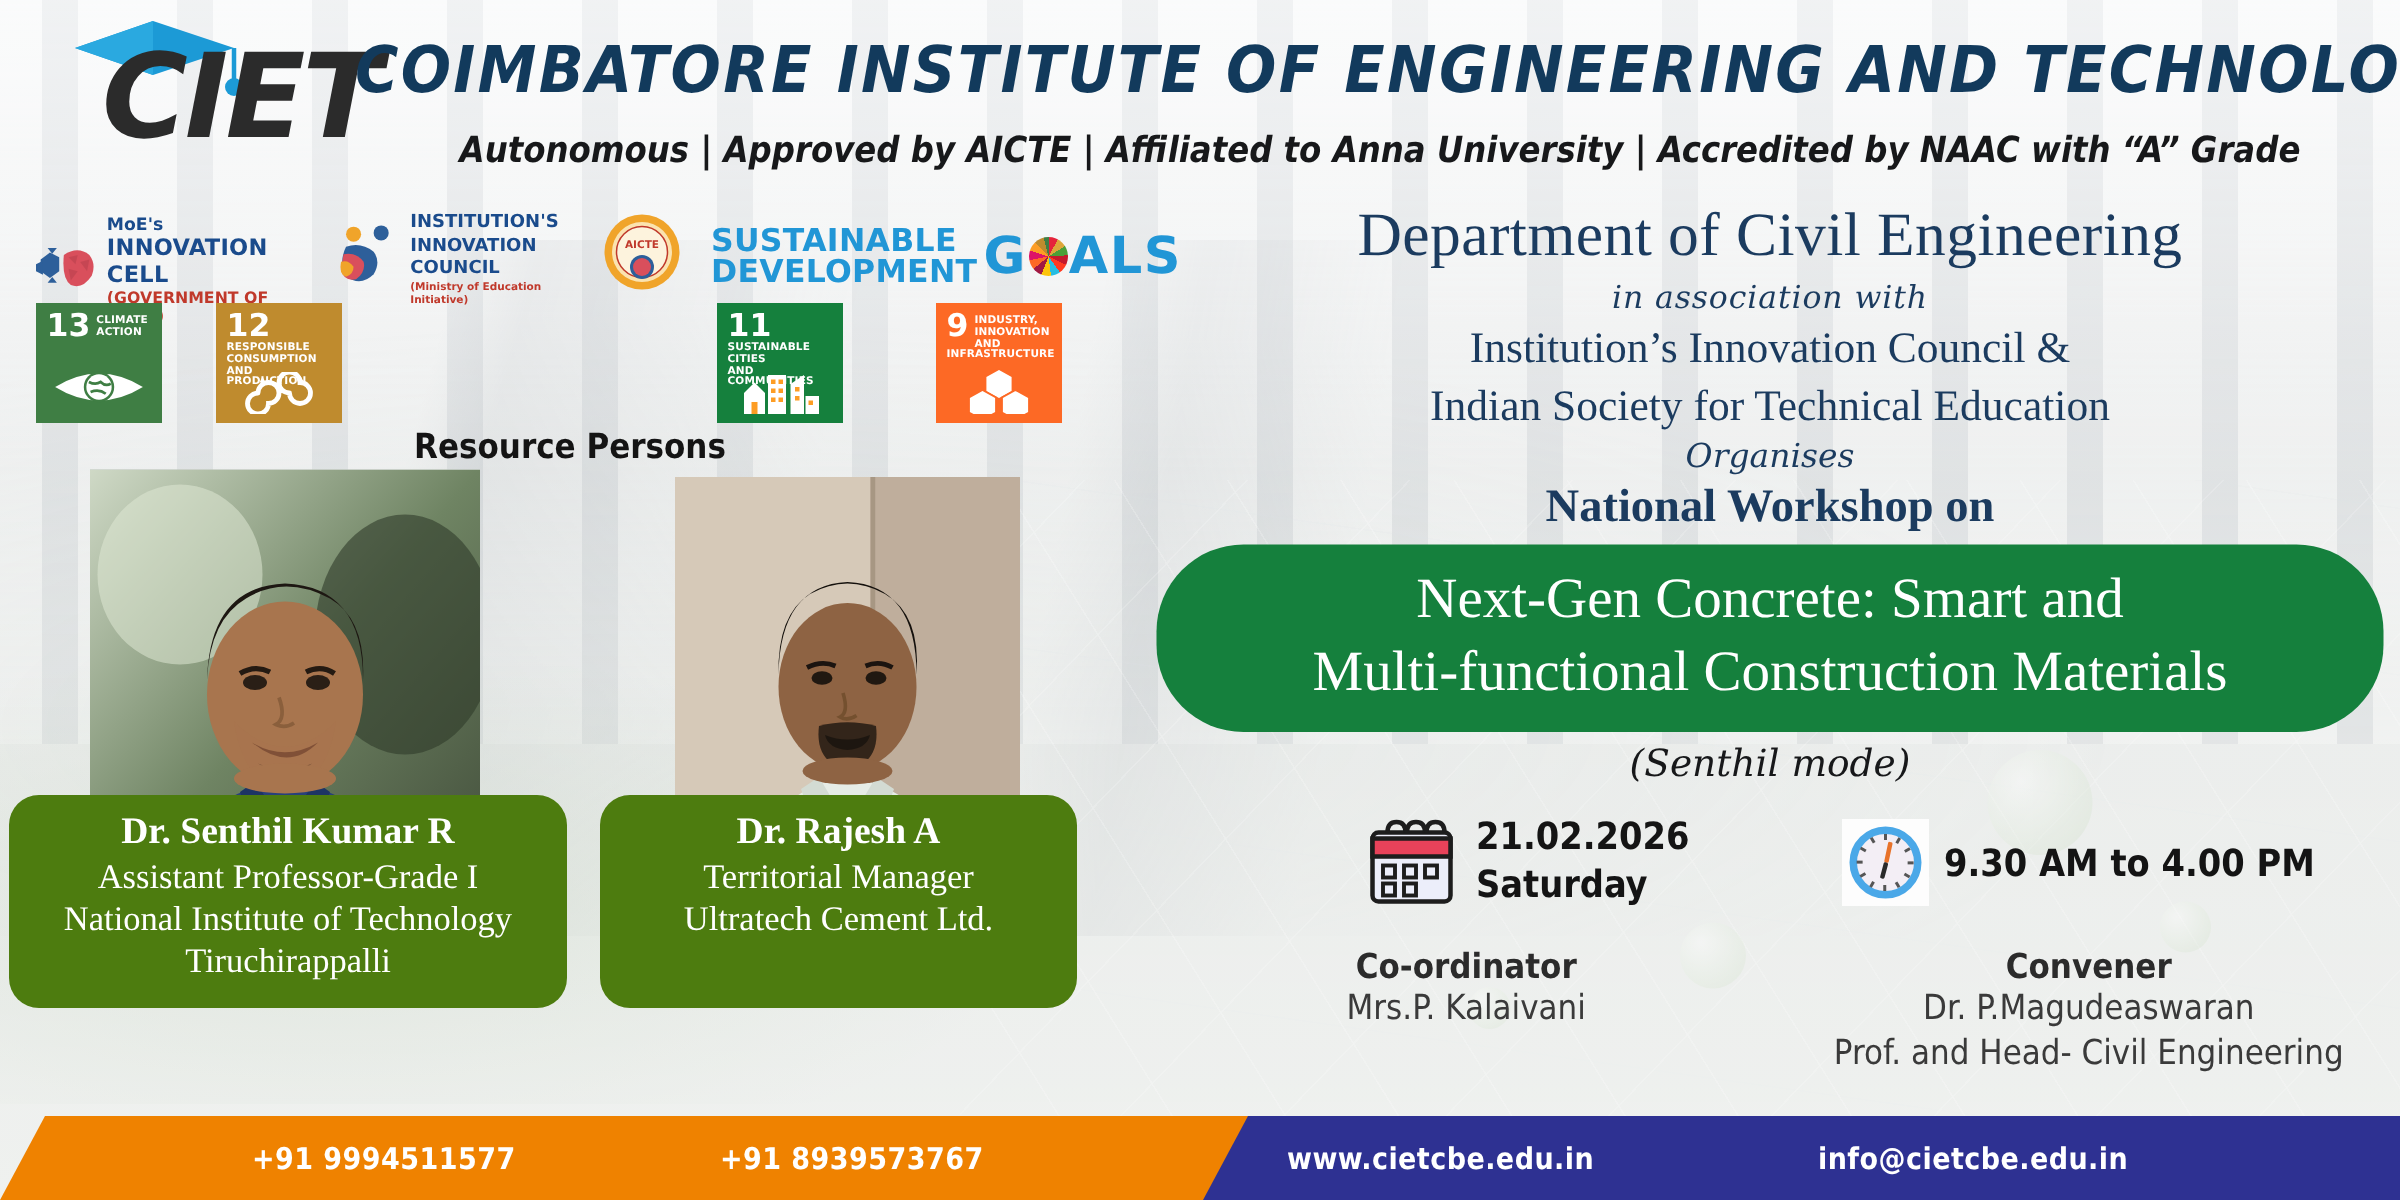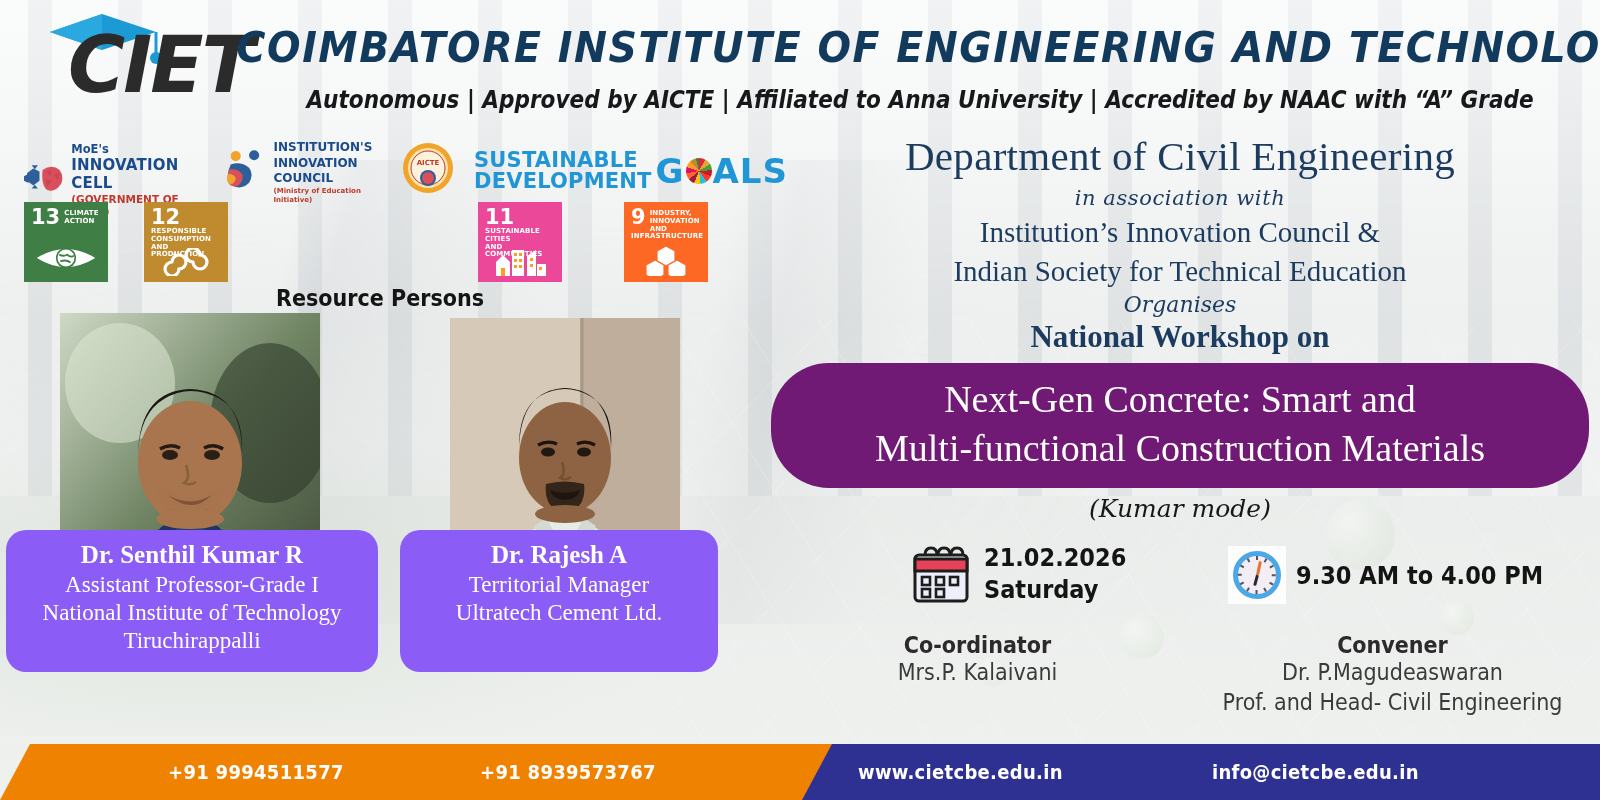--- a/index.html
+++ b/index.html
@@ -116,21 +116,21 @@
     font-family:"DejaVu Sans Condensed","DejaVu Sans", sans-serif;
     font-weight:bold; font-size:23px; color:#141414;
   }
   .photo { position:absolute; z-index:5; overflow:hidden; background:#cfd4d0; }
   .ph1 { left:60px; top:313px; width:260px; height:300px; }
   .ph2 { left:450px; top:318px; width:230px; height:295px; }
 
   .portrait { position:absolute; inset:0; }
 
   .name-card {
-    position:absolute; z-index:7; background:#8b5cf6; border-radius:20px;
+    position:absolute; z-index:7; background:#4d7c0f; border-radius:20px;
     color:#fff; text-align:center; padding:10px 8px 12px;
     font-family:"Liberation Serif", serif;
   }
   .nc1 { left:6px; top:530px; width:372px; height:142px; }
   .nc2 { left:400px; top:530px; width:318px; height:142px; }
   .nc .nm { font-weight:bold; font-size:25px; line-height:1.22; }
   .nc .ln { font-size:23px; line-height:1.22; }
 
   
   .right { position:absolute; left:770px; top:132px; width:820px; z-index:6; text-align:center; }
@@ -144,21 +144,21 @@
   .org1, .org2 {
     font-family:"Liberation Serif", serif; font-size:29px; color:#1b3b5f; margin-top:6px;
   }
   .organises {
     font-family:"DejaVu Serif", serif; font-style:italic; font-size:22px; color:#1b3b5f; margin-top:4px;
   }
   .natwork {
     font-family:"Liberation Serif", serif; font-weight:bold; font-size:31px; color:#1b3b5f; margin-top:2px;
   }
   .banner {
-    margin:8px auto 0; width:818px; background:#701a75; border-radius:58px;
+    margin:8px auto 0; width:818px; background:#15803d; border-radius:58px;
     padding:12px 24px 16px; color:#fff;
     font-family:"Liberation Serif", serif; font-size:38px; line-height:1.28;
   }
   .hybrid {
     font-family:"DejaVu Serif", serif; font-style:italic; font-size:25px; color:#17181a; margin-top:6px;
   }
 
   .dtrow { position:absolute; left:750px; top:540px; width:830px; height:80px; z-index:6; }
   .dt-date { position:absolute; left:160px; top:2px; display:flex; align-items:center; gap:12px; }
   .cal-ico { width:62px; height:62px; position:relative; }
@@ -316,21 +316,21 @@
       <div>RESPONSIBLE</div>
       <div>CONSUMPTION</div>
       <div>AND PRODUCTION</div>
     </div>
     <svg class="sdg-ico" height="28" viewBox="0 0 60 28">
       <path d="M16 14 a7 7 0 1 1 7 7 a7 7 0 1 1 -7 -7 M37 14 a7 7 0 1 0 7 -7 a7 7 0 1 0 -7 7" stroke="#fff" stroke-width="3.2" fill="none" stroke-linecap="round"></path>
       <path d="M21 7 l-4 0 l2 -4" fill="#fff"></path>
     </svg>
   </div>
 
-  <div class="sdg-box" style="left:454px;top:62px;background:#ec4899;">
+  <div class="sdg-box" style="left:454px;top:62px;background:#15803d;">
     <span class="num">11</span>
     <div class="lbl">
       <div>SUSTAINABLE CITIES</div>
       <div>AND COMMUNITIES</div>
     </div>
     <svg class="sdg-ico" height="34" viewBox="0 0 60 34">
       <g fill="#fff">
         <path d="M6 20 l7 -7 l7 7 v14 h-14 z"></path>
         <rect x="22" y="8" width="12" height="26"></rect>
         <path d="M37 14 l9 -6 v26 h-9 z"></path>
@@ -434,21 +434,21 @@
   <div class="dept">Department of  Civil Engineering</div>
   <div class="assoc">in association with</div>
   <div class="org1">Institution’s Innovation Council  &amp;</div>
   <div class="org2">Indian Society for Technical Education</div>
   <div class="organises">Organises</div>
   <div class="natwork">National Workshop on</div>
   <div class="banner">
     <div>Next-Gen Concrete: Smart and</div>
     <div>Multi-functional Construction Materials</div>
   </div>
-  <div class="hybrid">(Kumar mode)</div>
+  <div class="hybrid">(Senthil mode)</div>
 </div>
 
 <div class="dtrow">
   <div class="dt-date">
     <svg class="cal-ico" viewBox="0 0 62 62">
       <rect x="5" y="12" width="52" height="46" rx="4" fill="#eceefa" stroke="#1d1d1d" stroke-width="3"></rect>
       <path d="M5 16 h52 v12 h-52 z" fill="#e8425a" stroke="#1d1d1d" stroke-width="3"></path>
       <g stroke="#1d1d1d" stroke-width="3" fill="none">
         <path d="M15 12 q0 -7 6 -7 q6 0 6 7"></path>
         <path d="M28 12 q0 -7 6 -7 q6 0 6 7"></path>

